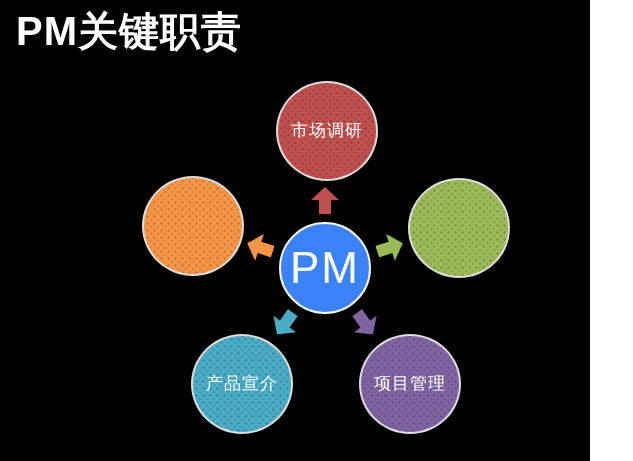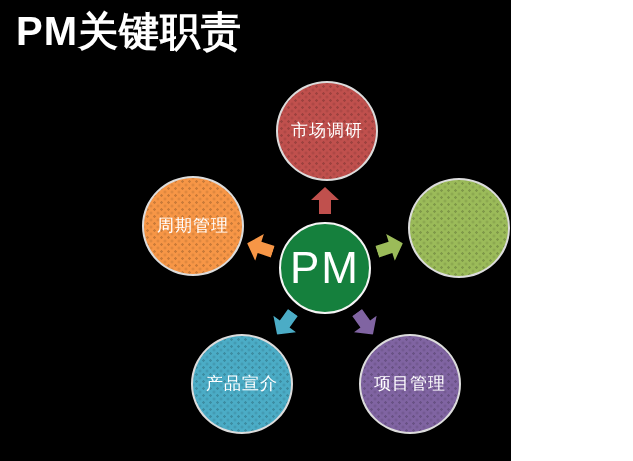--- a/index.html
+++ b/index.html
@@ -3,21 +3,21 @@
 <meta charset="utf-8">
 <style>
   html, body { margin: 0; padding: 0; }
   body {
     width: 633px; height: 461px;
     font-family: "Liberation Sans", "DejaVu Sans", sans-serif;
     overflow: hidden;
   }
   .slide {
     position: relative;
-    width: 511px; height: 461px;
+    width: 590px; height: 461px;
     background: #000;
   }
   .slide-title {
     position: absolute;
     left: 16px; top: 4px;
     font-size: 40px;
     font-weight: bold;
     letter-spacing: 1px;
     color: #fff;
     white-space: nowrap;
@@ -52,21 +52,21 @@
   .pos-bottom-left  { left: 191px; top: 334px; }
   .pos-left         { left: 142px; top: 176px; }
   
   .center-circle {
     position: absolute;
     left: 279px; top: 222px;
     width: 92px; height: 92px;
     box-sizing: border-box;
     border-radius: 50%;
     border: 2px solid #f5f5f5;
-    background: #15803d;
+    background: #3b82f6;
     display: flex;
     align-items: center;
     justify-content: center;
     color: #fff;
     font-size: 44px;
     font-weight: 400;
     letter-spacing: 2px;
   }
   
   .arrow {
@@ -100,21 +100,20 @@
     <span>项目管理</span>
     <span></span>
   </div>
 
   <div class="node pos-bottom-left" style="--c: #4bacc6;">
     <span>产品宣介</span>
     <span></span>
   </div>
 
   <div class="node pos-left" style="--c: #f79646;">
-    <span>周期管理</span>
   </div>
 
   <div class="center-circle" style="border-color: rgb(245, 245, 245);">
     <span style="color: rgb(255, 255, 255);">PM</span>
   </div>
 
   <div class="arrow arrow-top" style="--c: #c0504d;">
     <svg viewBox="0 0 28 27">
         <polygon points="14,0 28,13 20,13 20,27 8,27 8,13 0,13" fill="currentColor"></polygon>
       </svg>

